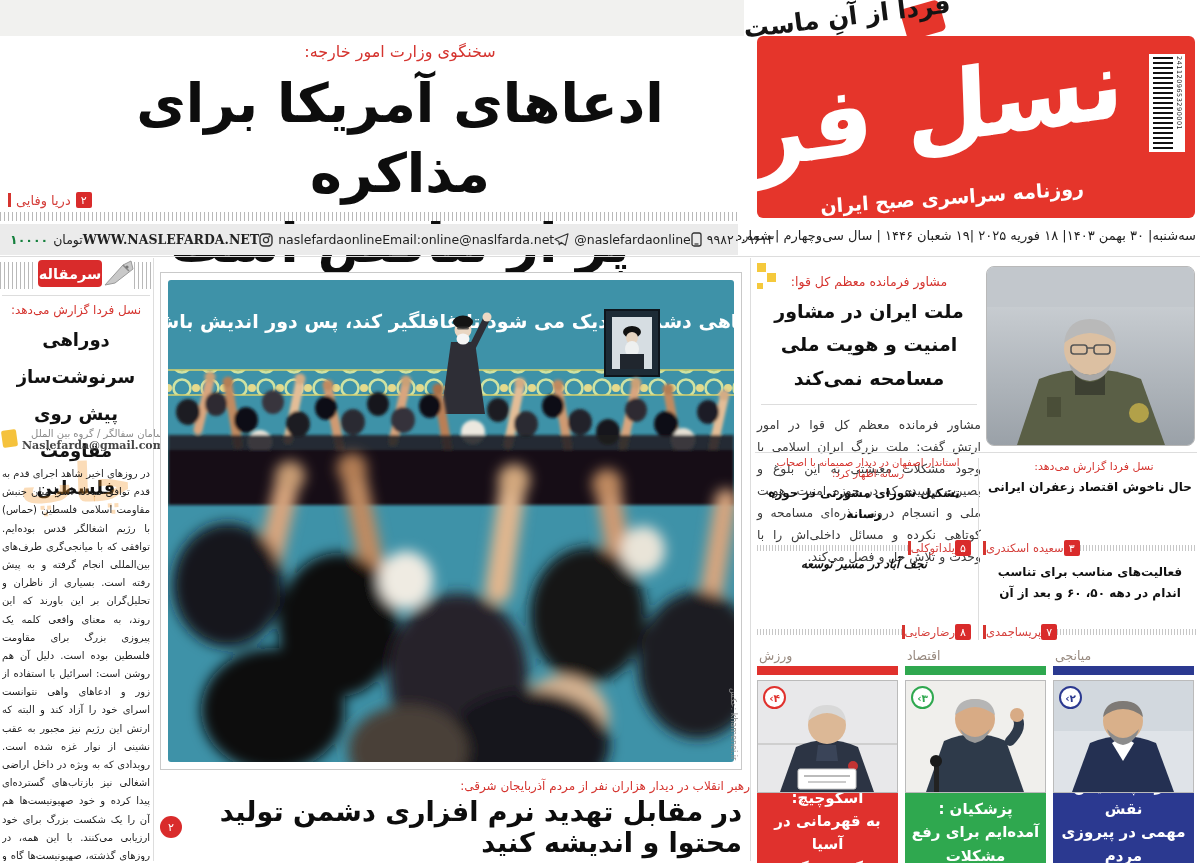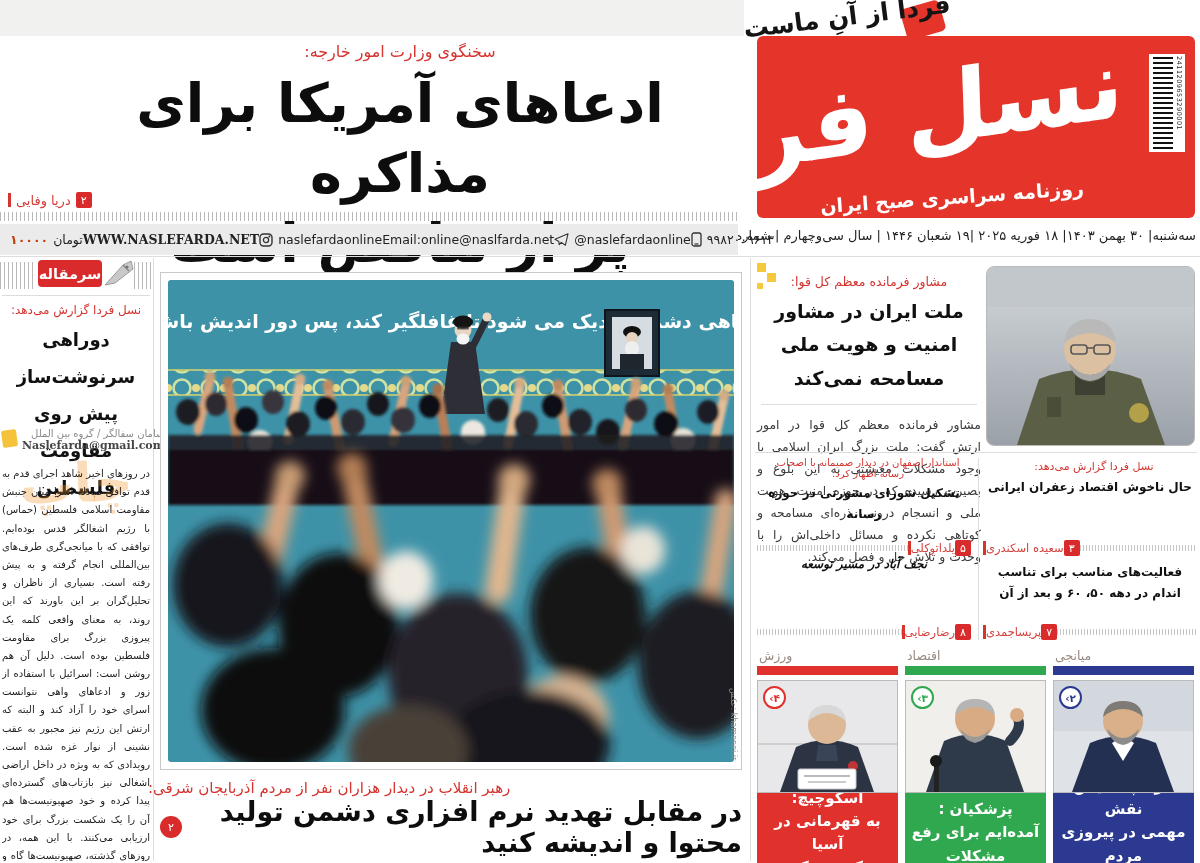--- a/index.html
+++ b/index.html
@@ -49,21 +49,21 @@
   .pagebox { min-width:16px; height:16px; background:#d92b2b; color:#fff; font-size:11px;
              border-radius:2px; display:flex; align-items:center; justify-content:center; padding:0 2px; }
   .hatchband { left:0; top:212px; width:738px; height:9px; }
 
   
   .infobar { left:0; top:224px; width:738px; height:31px; background:#ebebeb;
              display:flex; align-items:center; justify-content:space-between;
              padding:0 10px; font-size:12.5px; color:#222; }
   .infobar .item { display:flex; align-items:center; gap:5px; white-space:nowrap; }
   .infobar svg { display:block; }
-  .price-num { color:#c2410c; font-weight:bold;text-align:right; }
+  .price-num { color:#15803d; font-weight:bold;text-align:right; }
   .site { font-weight:bold; font-family:"DejaVu Serif", serif; }
 
   
   .sb-hatch-l { left:0; top:262px; width:36px; height:27px; }
   .sb-hatch-r { left:134px; top:262px; width:18px; height:27px; }
   .sb-badge { left:38px; top:260px; width:64px; height:27px; background:#d92b2b; color:#fff;
               font-size:14.5px; font-weight:bold; border-radius:4px; display:flex;
               align-items:center; justify-content:center; direction:rtl; }
   .penicon { left:103px; top:259px; }
   .sb-sep { left:2px; top:295px; width:148px; }
@@ -79,22 +79,22 @@
   .watermark { left:0; top:452px; width:152px; font-size:54px; font-weight:bold;
                color:rgba(242,150,40,.33); text-align:center; transform:rotate(-2deg); z-index:0; }
   .sb-body { left:2px; top:465px; width:148px; height:396px; font-size:10px; line-height:1.82;
              text-align:justify; direction:rtl; color:#1c1c1c; overflow:hidden; z-index:1; }
 
   
   .photo-frame { left:160px; top:272px; width:582px; height:498px; background:#fff;
                  border:1px solid #c9c9c9; padding:7px; }
   .photo-frame svg { display:block; border-radius:3px; }
   .photo-credit { left:729px; top:688px; writing-mode:vertical-rl; font-size:8px; color:#8f8f8f; }
-  .photo-caption { left:148px; top:779px; width:582px; font-size:15px; color:#d5342f;
-                   direction:rtl; text-align:left; }
+  .photo-caption { left:168px; top:779px; width:582px; font-size:12px; color:#d5342f;
+                   direction:rtl; text-align:right; }
   .photo-headline { left:160px; top:796px; width:582px; display:flex; direction:rtl;
                     align-items:center; justify-content:center; gap:9px; }
   .photo-headline .txt { font-size:27px; font-weight:bold; color:#0d0d0d; }
   .circ-red { width:22px; height:22px; border-radius:50%; background:#d92b2b; color:#fff;
               font-size:11px; display:flex; align-items:center; justify-content:center; flex:none; }
 
   
   .army-deco { left:757px; top:263px; }
   .army-deco i { position:absolute; width:9px; height:9px; background:#f5c93c; display:block; }
   .army-photo { left:986px; top:266px; width:209px; height:180px; border:1px solid #b9b9b9;

